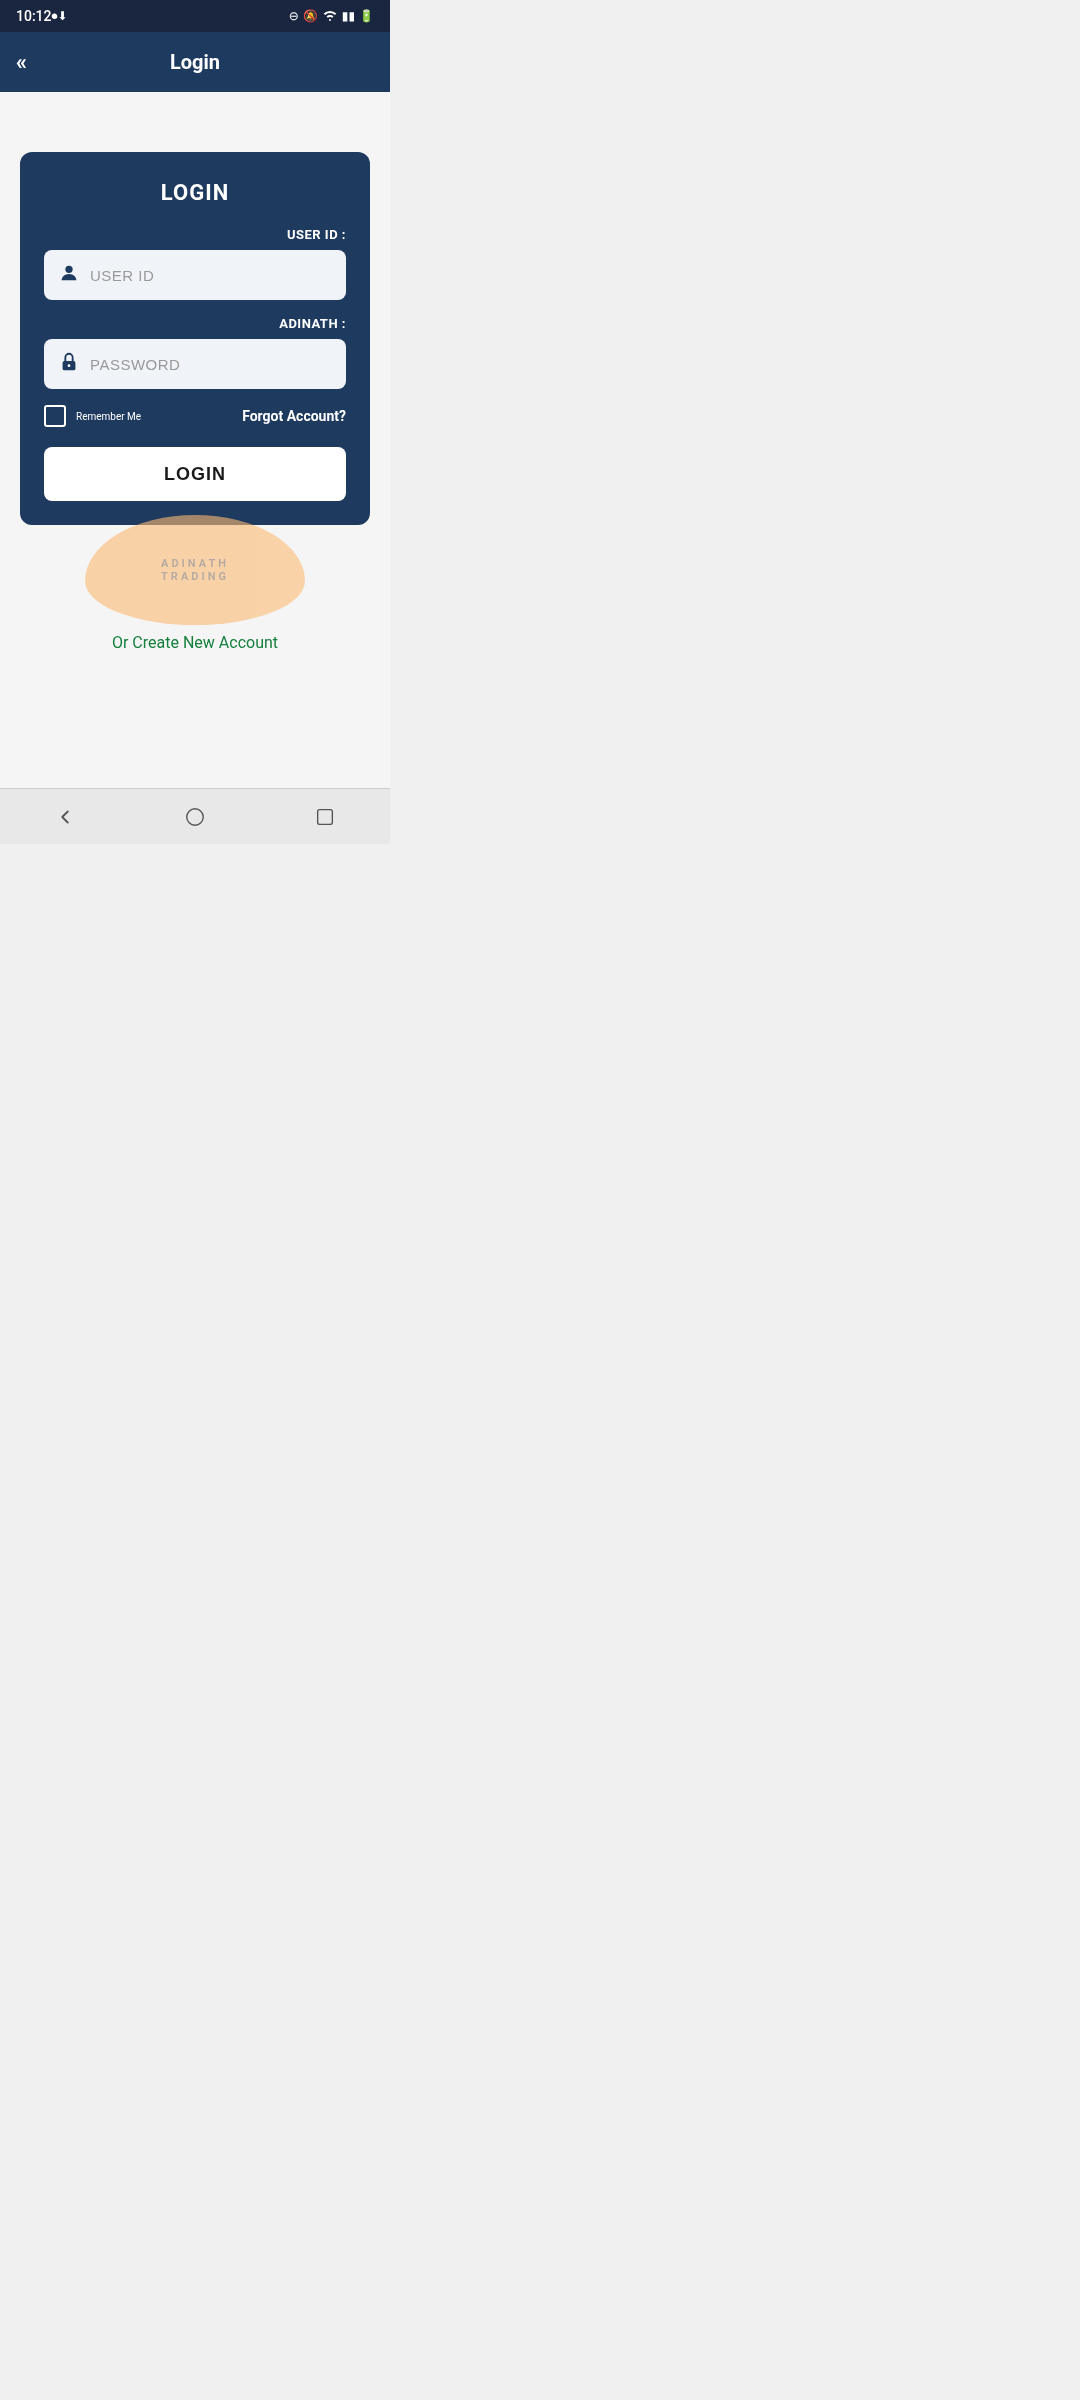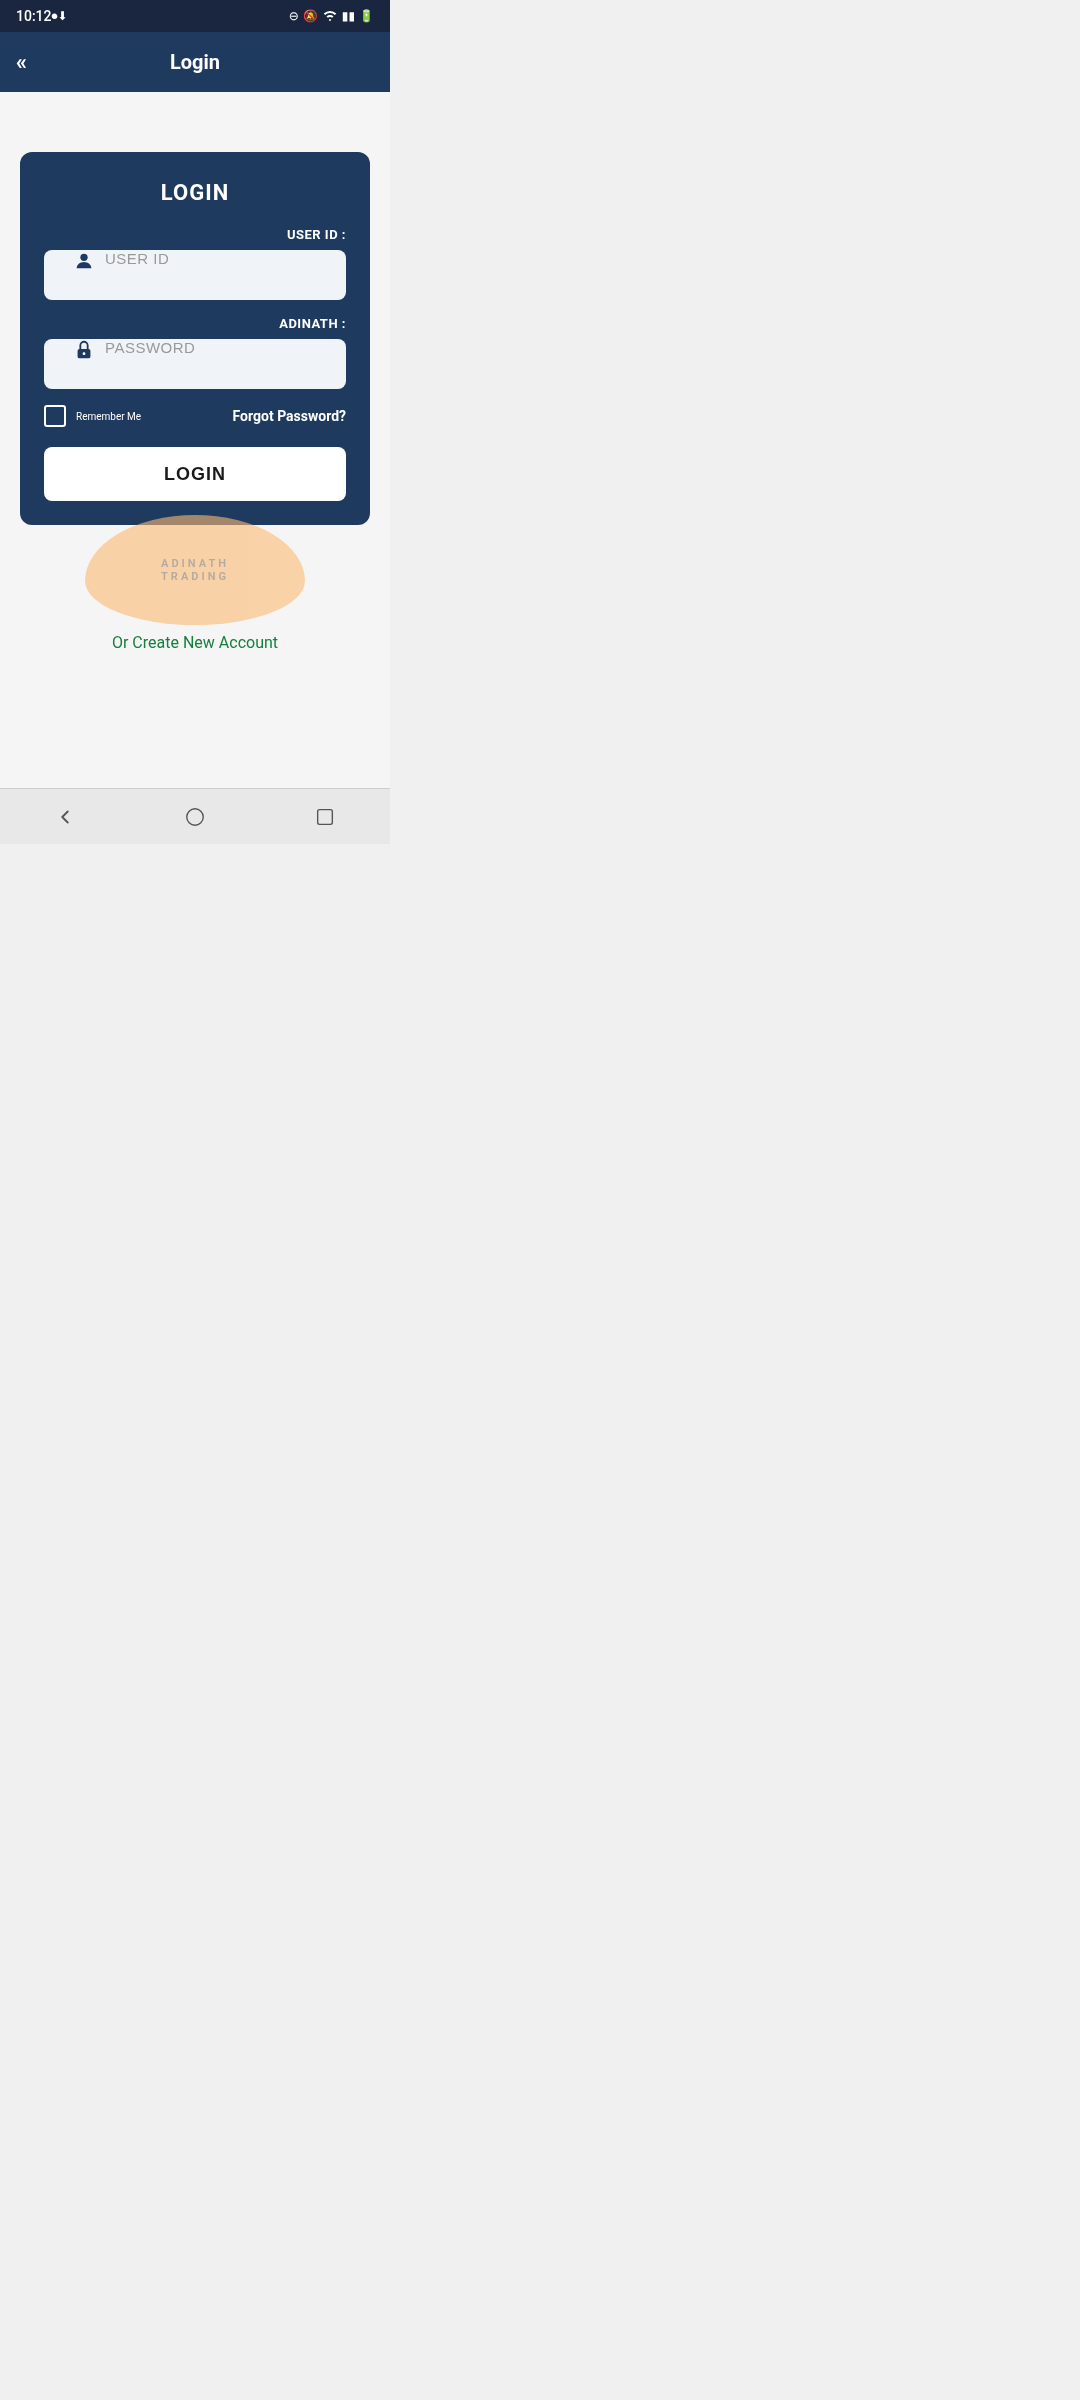--- a/index.html
+++ b/index.html
@@ -117,24 +117,24 @@
       color: white;
       font-size: 13px;
       font-weight: bold;
       letter-spacing: 0.5px;
       margin-bottom: 8px;
       text-align: right;
     }
 
     .input-wrapper {
       display: flex;
-      align-items: flex-start;
+      align-items: center;
       background: #f0f4f8;
       border-radius: 8px;
-      padding: 0 29px;
+      padding: 0 14px;
       height: 50px;
       margin-bottom: 16px;
     }
 
     .input-icon {
       color: #1e3a5f;
       font-size: 20px;
       margin-right: 10px;
       flex-shrink: 0;
     }
@@ -326,21 +326,21 @@
         </svg>
       </span>
       <input class="input-field" type="password" placeholder="PASSWORD" style="">
     </div>
 
     <div class="remember-row">
       <div class="remember-left">
         <div class="checkbox-box"></div>
         <span class="remember-label">Remember Me</span>
       </div>
-      <a class="forgot-link">Forgot Password?</a>
+      <a class="forgot-link">Forgot Account?</a>
     </div>
 
     <button class="login-btn">LOGIN</button>
 
   </div>
 
   <div class="watermark-area">
     <div class="watermark-circle">
       <span class="watermark-text">ADINATH</span>
       <span class="watermark-text">TRADING</span>

